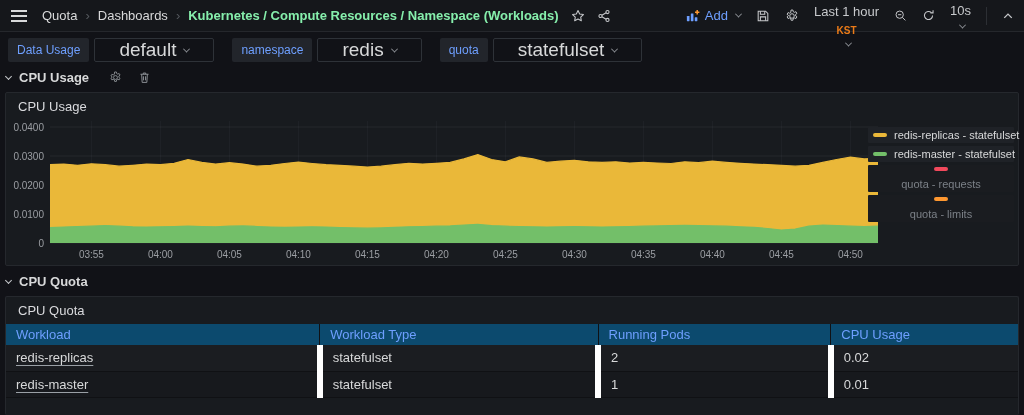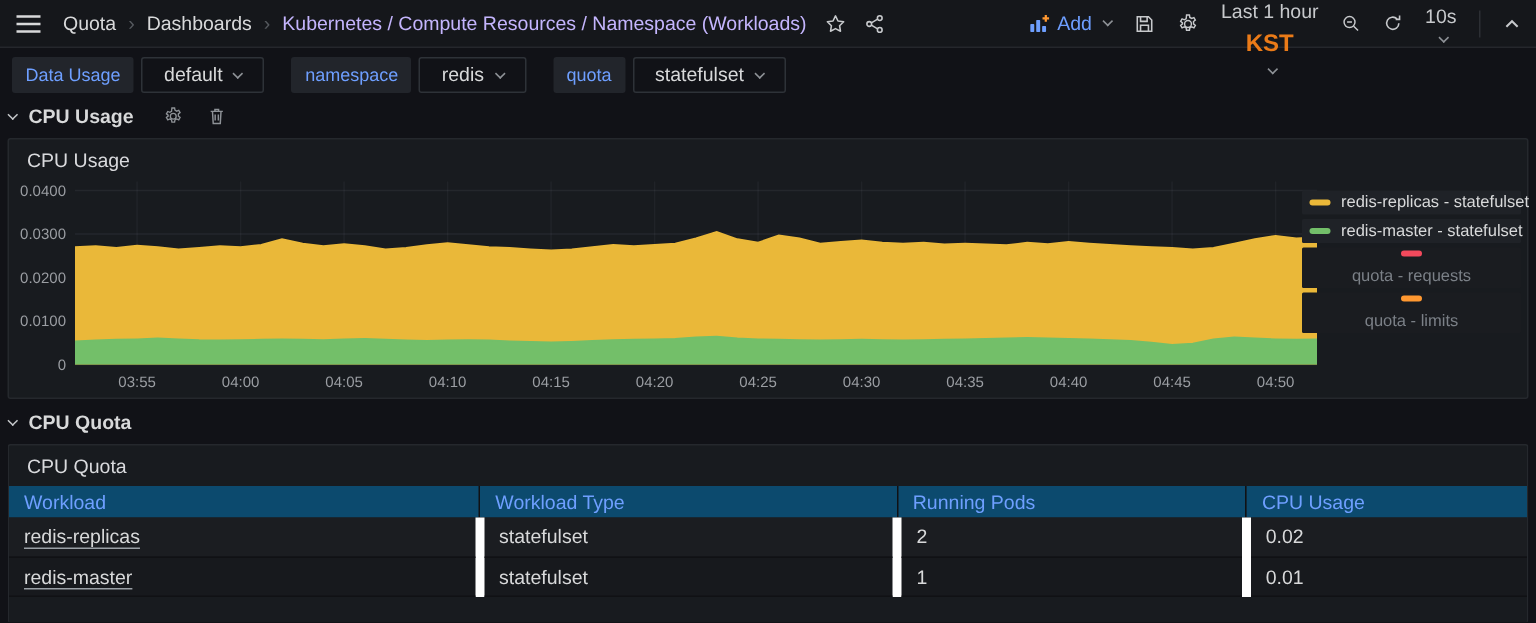--- a/index.html
+++ b/index.html
@@ -7,40 +7,40 @@
     font-family:"Liberation Sans", sans-serif; color:#d8d9da; }
   .stage { position:relative; width:1024px; height:415px; }
 
   
   .topnav { position:absolute; left:0; top:0; width:1024px; height:32px;
     display:flex; align-items:center; padding:0 10px; background:#15171b;
     border-bottom:1px solid #25272c; }
   .hamburger { display:flex; align-items:center; margin-right:14px; cursor:pointer; }
   .crumbs { display:flex; align-items:center; gap:8px; font-size:13px; white-space:nowrap; }
   .crumb { color:#d8d9da; font-weight:500; cursor:pointer; }
-  .crumb:last-of-type { color:#c4b5fd; font-weight:400; }
+  .crumb:last-of-type { color:#86efac; font-weight:700; }
   .crumb-sep { color:#55595e; font-size:13px; }
   .nav-ico { display:flex; align-items:center; margin-left:12px; cursor:pointer; }
   .nav-right { margin-left:auto; display:flex; align-items:center; gap:15px; font-size:13px; }
   .add-btn { display:flex; align-items:center; gap:5px; color:#6e9fff; font-weight:500; cursor:pointer; }
   .tool-btn { display:flex; align-items:center; gap:6px; color:#c7c9cc; cursor:pointer;flex-direction:column; }
-  .tz { color:#eb7b18; font-weight:600; font-size:16px; }
+  .tz { color:#eb7b18; font-weight:600; font-size:10px; }
   .chev { display:inline-block; width:5px; height:5px; border-right:1.5px solid #8e9297;
     border-bottom:1.5px solid #8e9297; transform:rotate(45deg) translate(-1px,-1px);
     margin-left:3px; }
   .vdiv { width:1px; height:18px; background:#2c2f34; }
 
   
   .subnav { position:absolute; left:0; top:33px; width:1024px; height:34px;
     display:flex; align-items:center; gap:18px; padding:0 8px; }
   .chip-group { display:flex; align-items:center; gap:5px; }
   .chip-label { background:#22252b; color:#6e9fff; font-size:12px; font-weight:500;
     padding:5px 9px; border-radius:2px; line-height:14px; }
   .chip-value { background:#111217; border:1px solid #2e3238; border-radius:2px;
-    color:#d8d9da; font-size:13px; padding:4px 14px; line-height:14px; cursor:pointer;
+    color:#d8d9da; font-size:19px; padding:4px 24px; line-height:14px; cursor:pointer;
     display:flex; align-items:center; }
   .chip-value .chev { margin-left:8px; }
 
   
   .row-header { position:absolute; left:6px; display:flex; align-items:center; gap:8px;
     font-size:13px; font-weight:700; color:#d8d9da; cursor:pointer; }
   .row-chev { display:inline-block; width:5px; height:5px; border-right:1.5px solid #c7c9cc;
     border-bottom:1.5px solid #c7c9cc; transform:rotate(45deg); margin-top:-3px; }
   .row-actions { display:flex; align-items:center; gap:16px; margin-left:12px; }
   .row-actions svg { cursor:pointer; }

